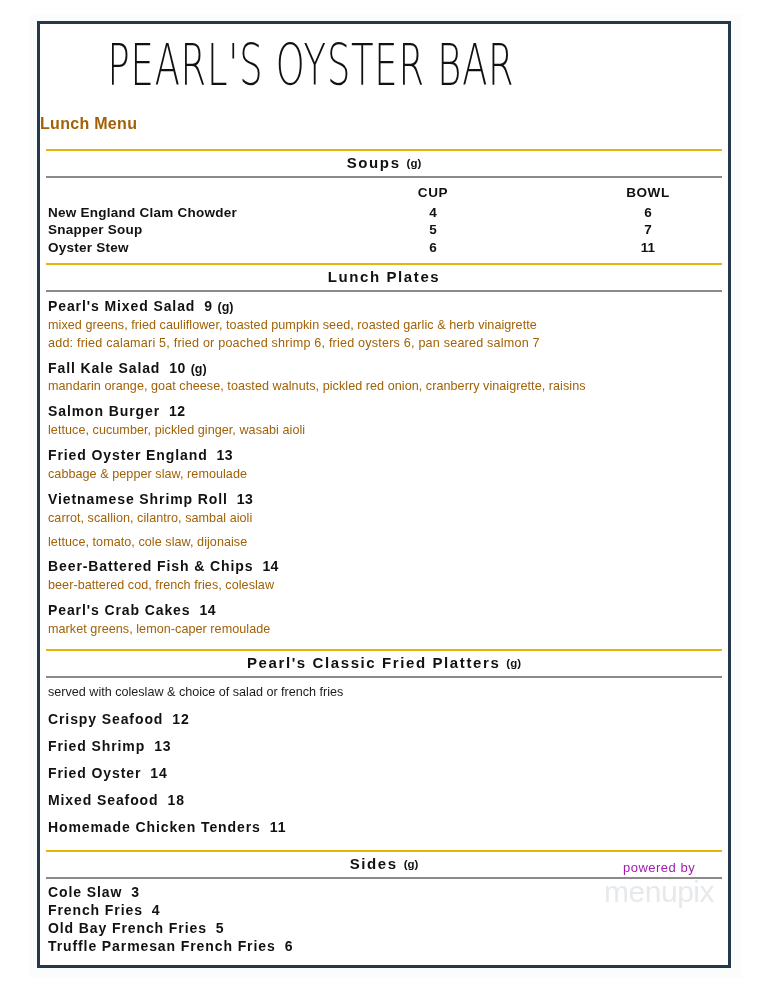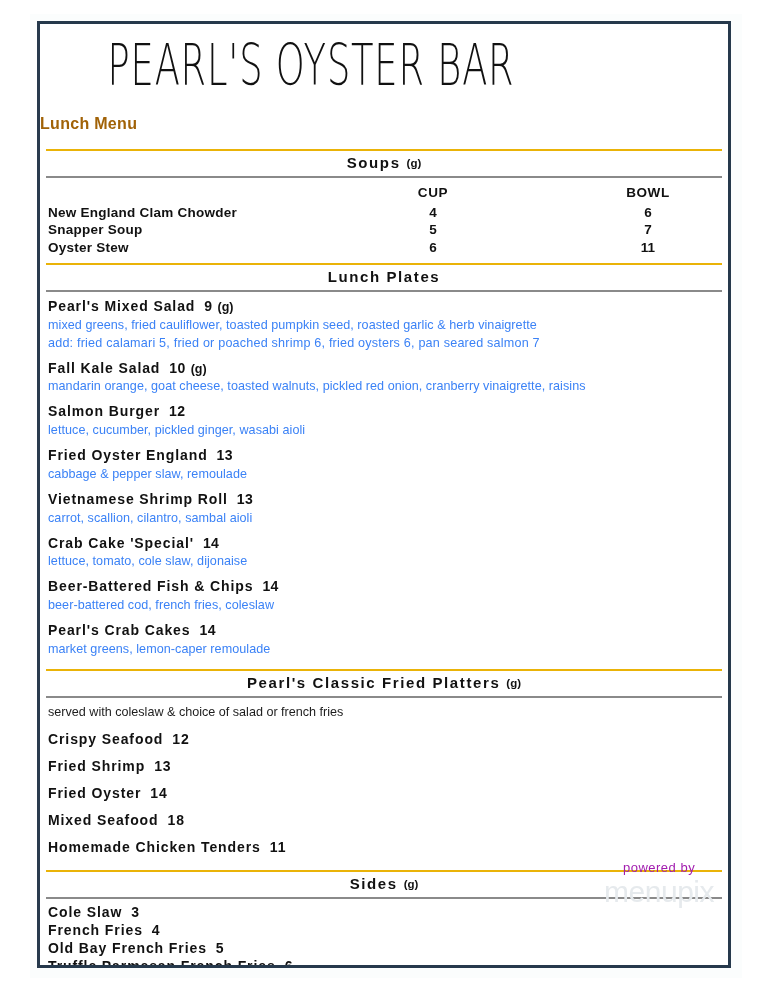--- a/index.html
+++ b/index.html
@@ -146,21 +146,21 @@
   .dish-name .gf {
     font-weight: 700;
     font-size: 12.5px;
     letter-spacing: 0;
     margin-left: 5px;
   }
   .dish-desc {
     font-size: 12.6px;
     font-weight: 400;
     letter-spacing: 0.05px;
-    color: #3b82f6;
+    color: #a16207;
     line-height: 1.42;
   }
   .dish-desc.bold {
     font-weight: 400;
     letter-spacing: 0.2px;
   }
 
   
   .note-line {
     font-size: 12.6px;
@@ -290,23 +290,20 @@
       </div>
 
       <div class="dish">
         <div class="dish-name">
           <span>Vietnamese Shrimp Roll</span><span class="price">13</span>
         </div>
         <div class="dish-desc">carrot, scallion, cilantro, sambal aioli</div>
       </div>
 
       <div class="dish">
-        <div class="dish-name">
-          <span>Crab Cake 'Special'</span><span class="price">14</span>
-        </div>
         <div class="dish-desc">lettuce, tomato, cole slaw, dijonaise</div>
       </div>
 
       <div class="dish">
         <div class="dish-name">
           <span>Beer-Battered Fish &amp; Chips</span><span class="price">14</span>
         </div>
         <div class="dish-desc">beer-battered cod, french fries, coleslaw</div>
       </div>
 

